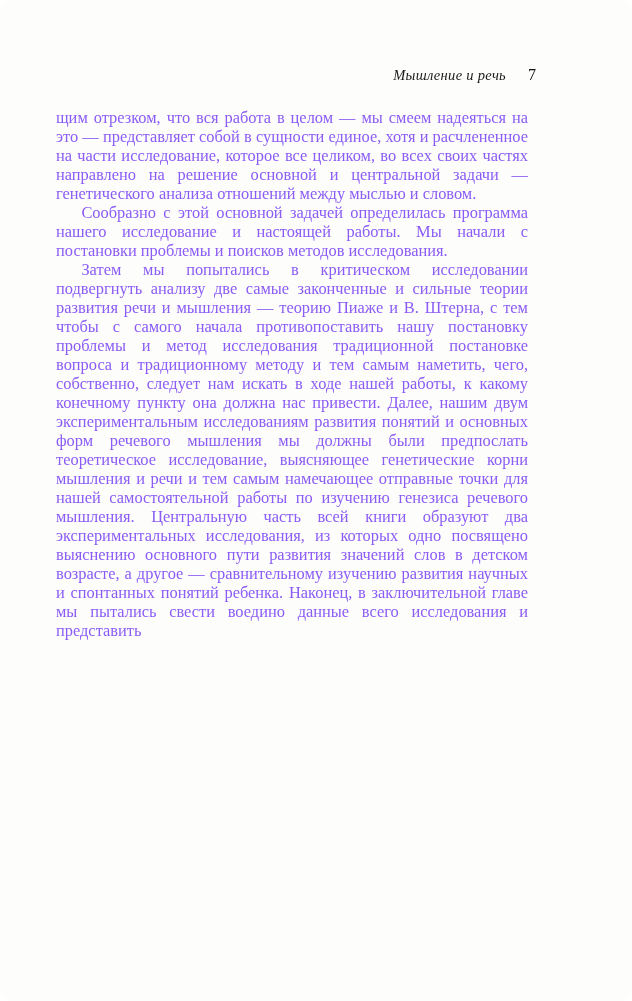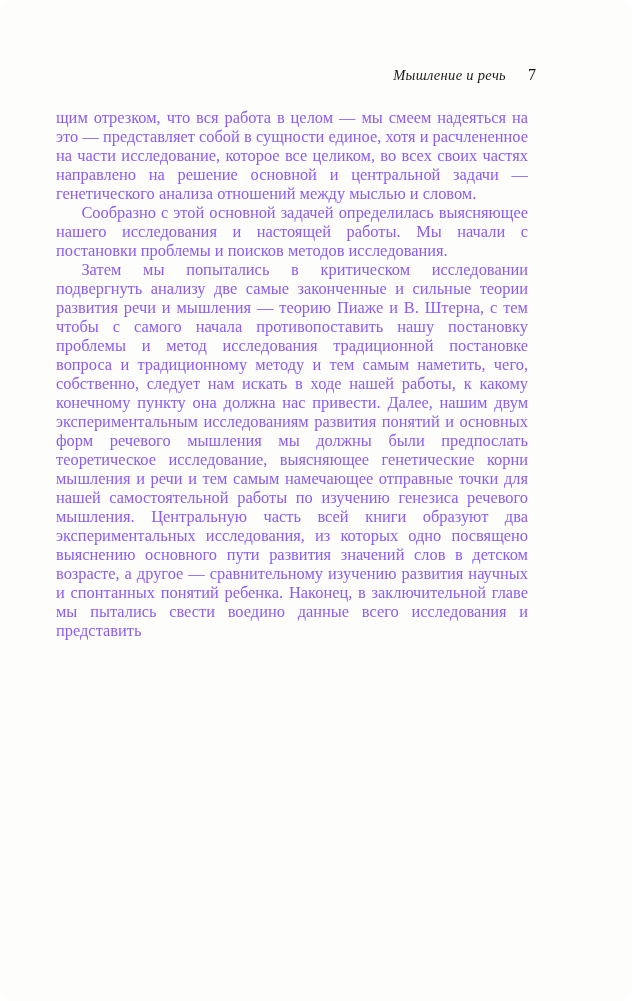--- a/index.html
+++ b/index.html
@@ -69,17 +69,17 @@
 
 <div class="page">
 
   <div class="header">
     <span class="running-title">Мышление и речь</span>
     <span class="folio">7</span>
   </div>
 
   <div class="body-text">
     <p class="first">щим отрезком, что вся работа в целом — мы смеем надеяться на это — представляет собой в сущности единое, хотя и расчлененное на части исследование, которое все целиком, во всех своих частях направлено на решение основной и центральной задачи — генетического анализа отношений между мыслью и словом.</p>
-    <p>Сообразно с этой основной задачей определилась выясняющее нашего исследования и настоящей работы. Мы начали с постановки проблемы и поисков методов исследования.</p>
+    <p>Сообразно с этой основной задачей определилась программа нашего исследование и настоящей работы. Мы начали с постановки проблемы и поисков методов исследования.</p>
     <p>Затем мы попытались в критическом исследовании подвергнуть анализу две самые законченные и сильные теории развития речи и мышления — теорию Пиаже и В. Штерна, с тем чтобы с самого начала противопоставить нашу постановку проблемы и метод исследования традиционной постановке вопроса и традиционному методу и тем самым наметить, чего, собственно, следует нам искать в ходе нашей работы, к какому конечному пункту она должна нас привести. Далее, нашим двум экспериментальным исследованиям развития понятий и основных форм речевого мышления мы должны были предпослать теоретическое исследование, выясняющее генетические корни мышления и речи и тем самым намечающее отправные точки для нашей самостоятельной работы по изучению генезиса речевого мышления. Центральную часть всей книги образуют два экспериментальных исследования, из которых одно посвящено выяснению основного пути развития значений слов в детском возрасте, а другое — сравнительному изучению развития научных и спонтанных понятий ребенка. Наконец, в заключительной главе мы пытались свести воедино данные всего исследования и представить</p>
   </div>
 
 </div>
 
 </body></html>

